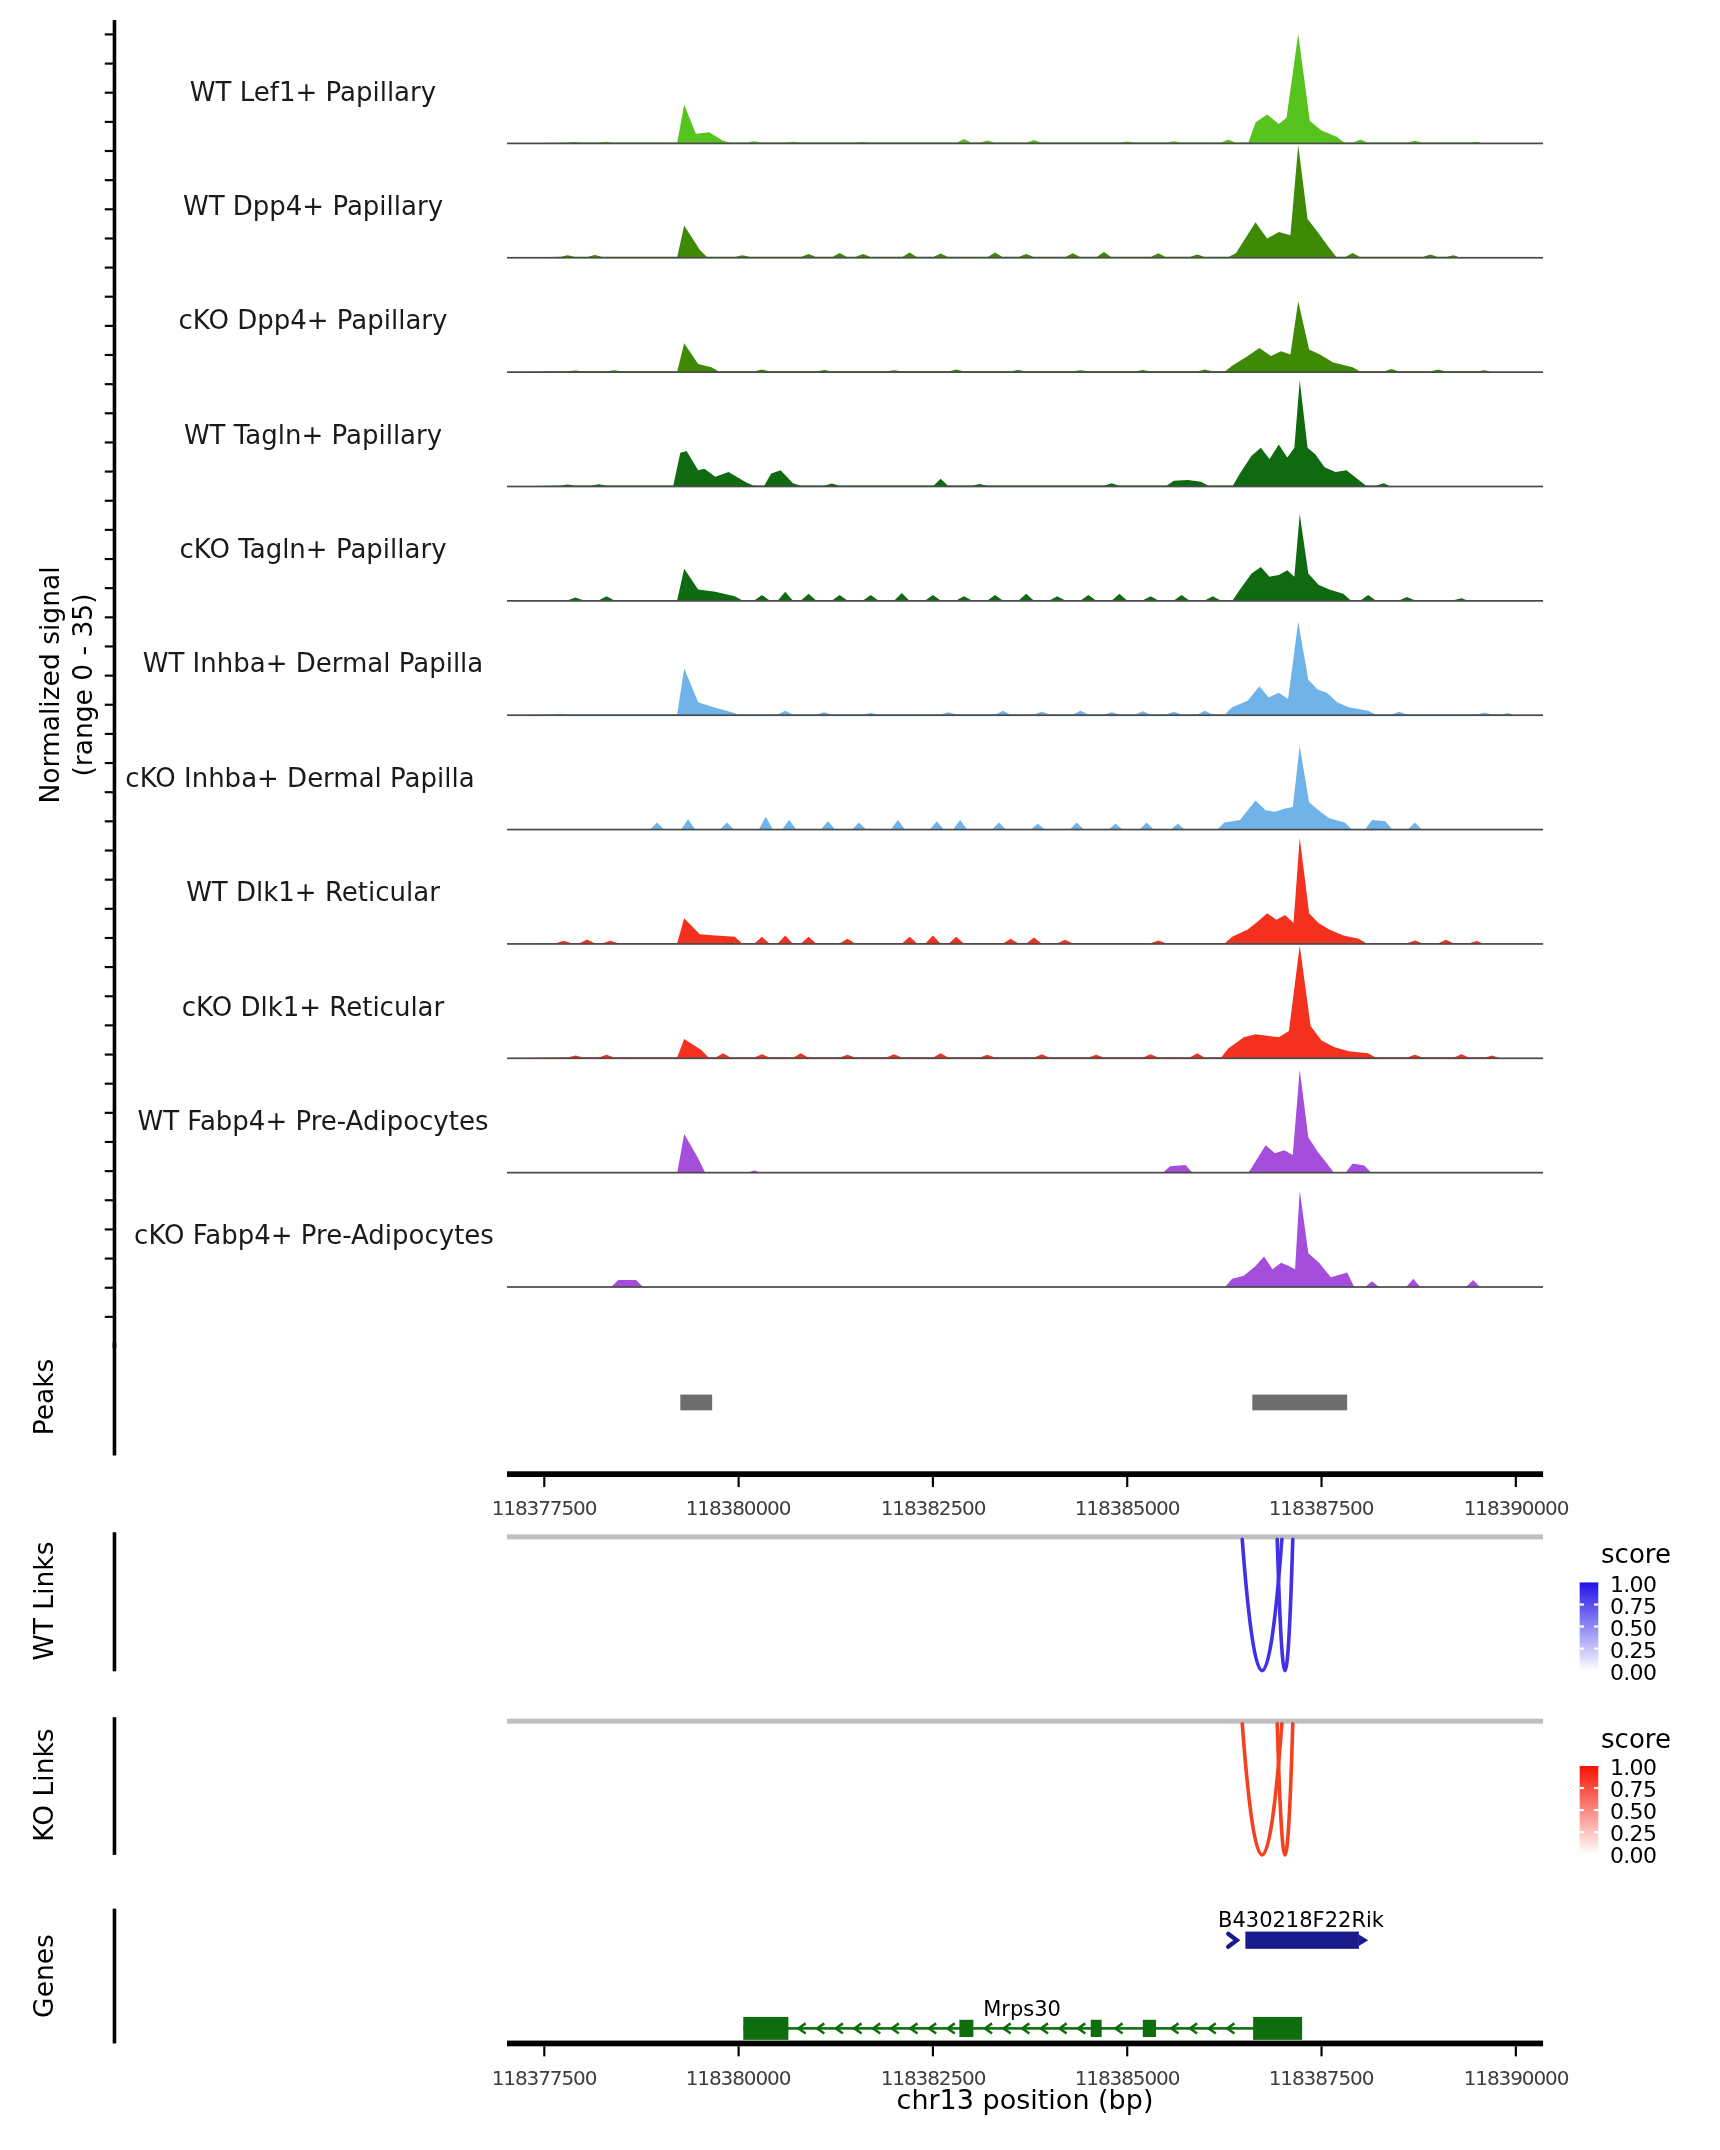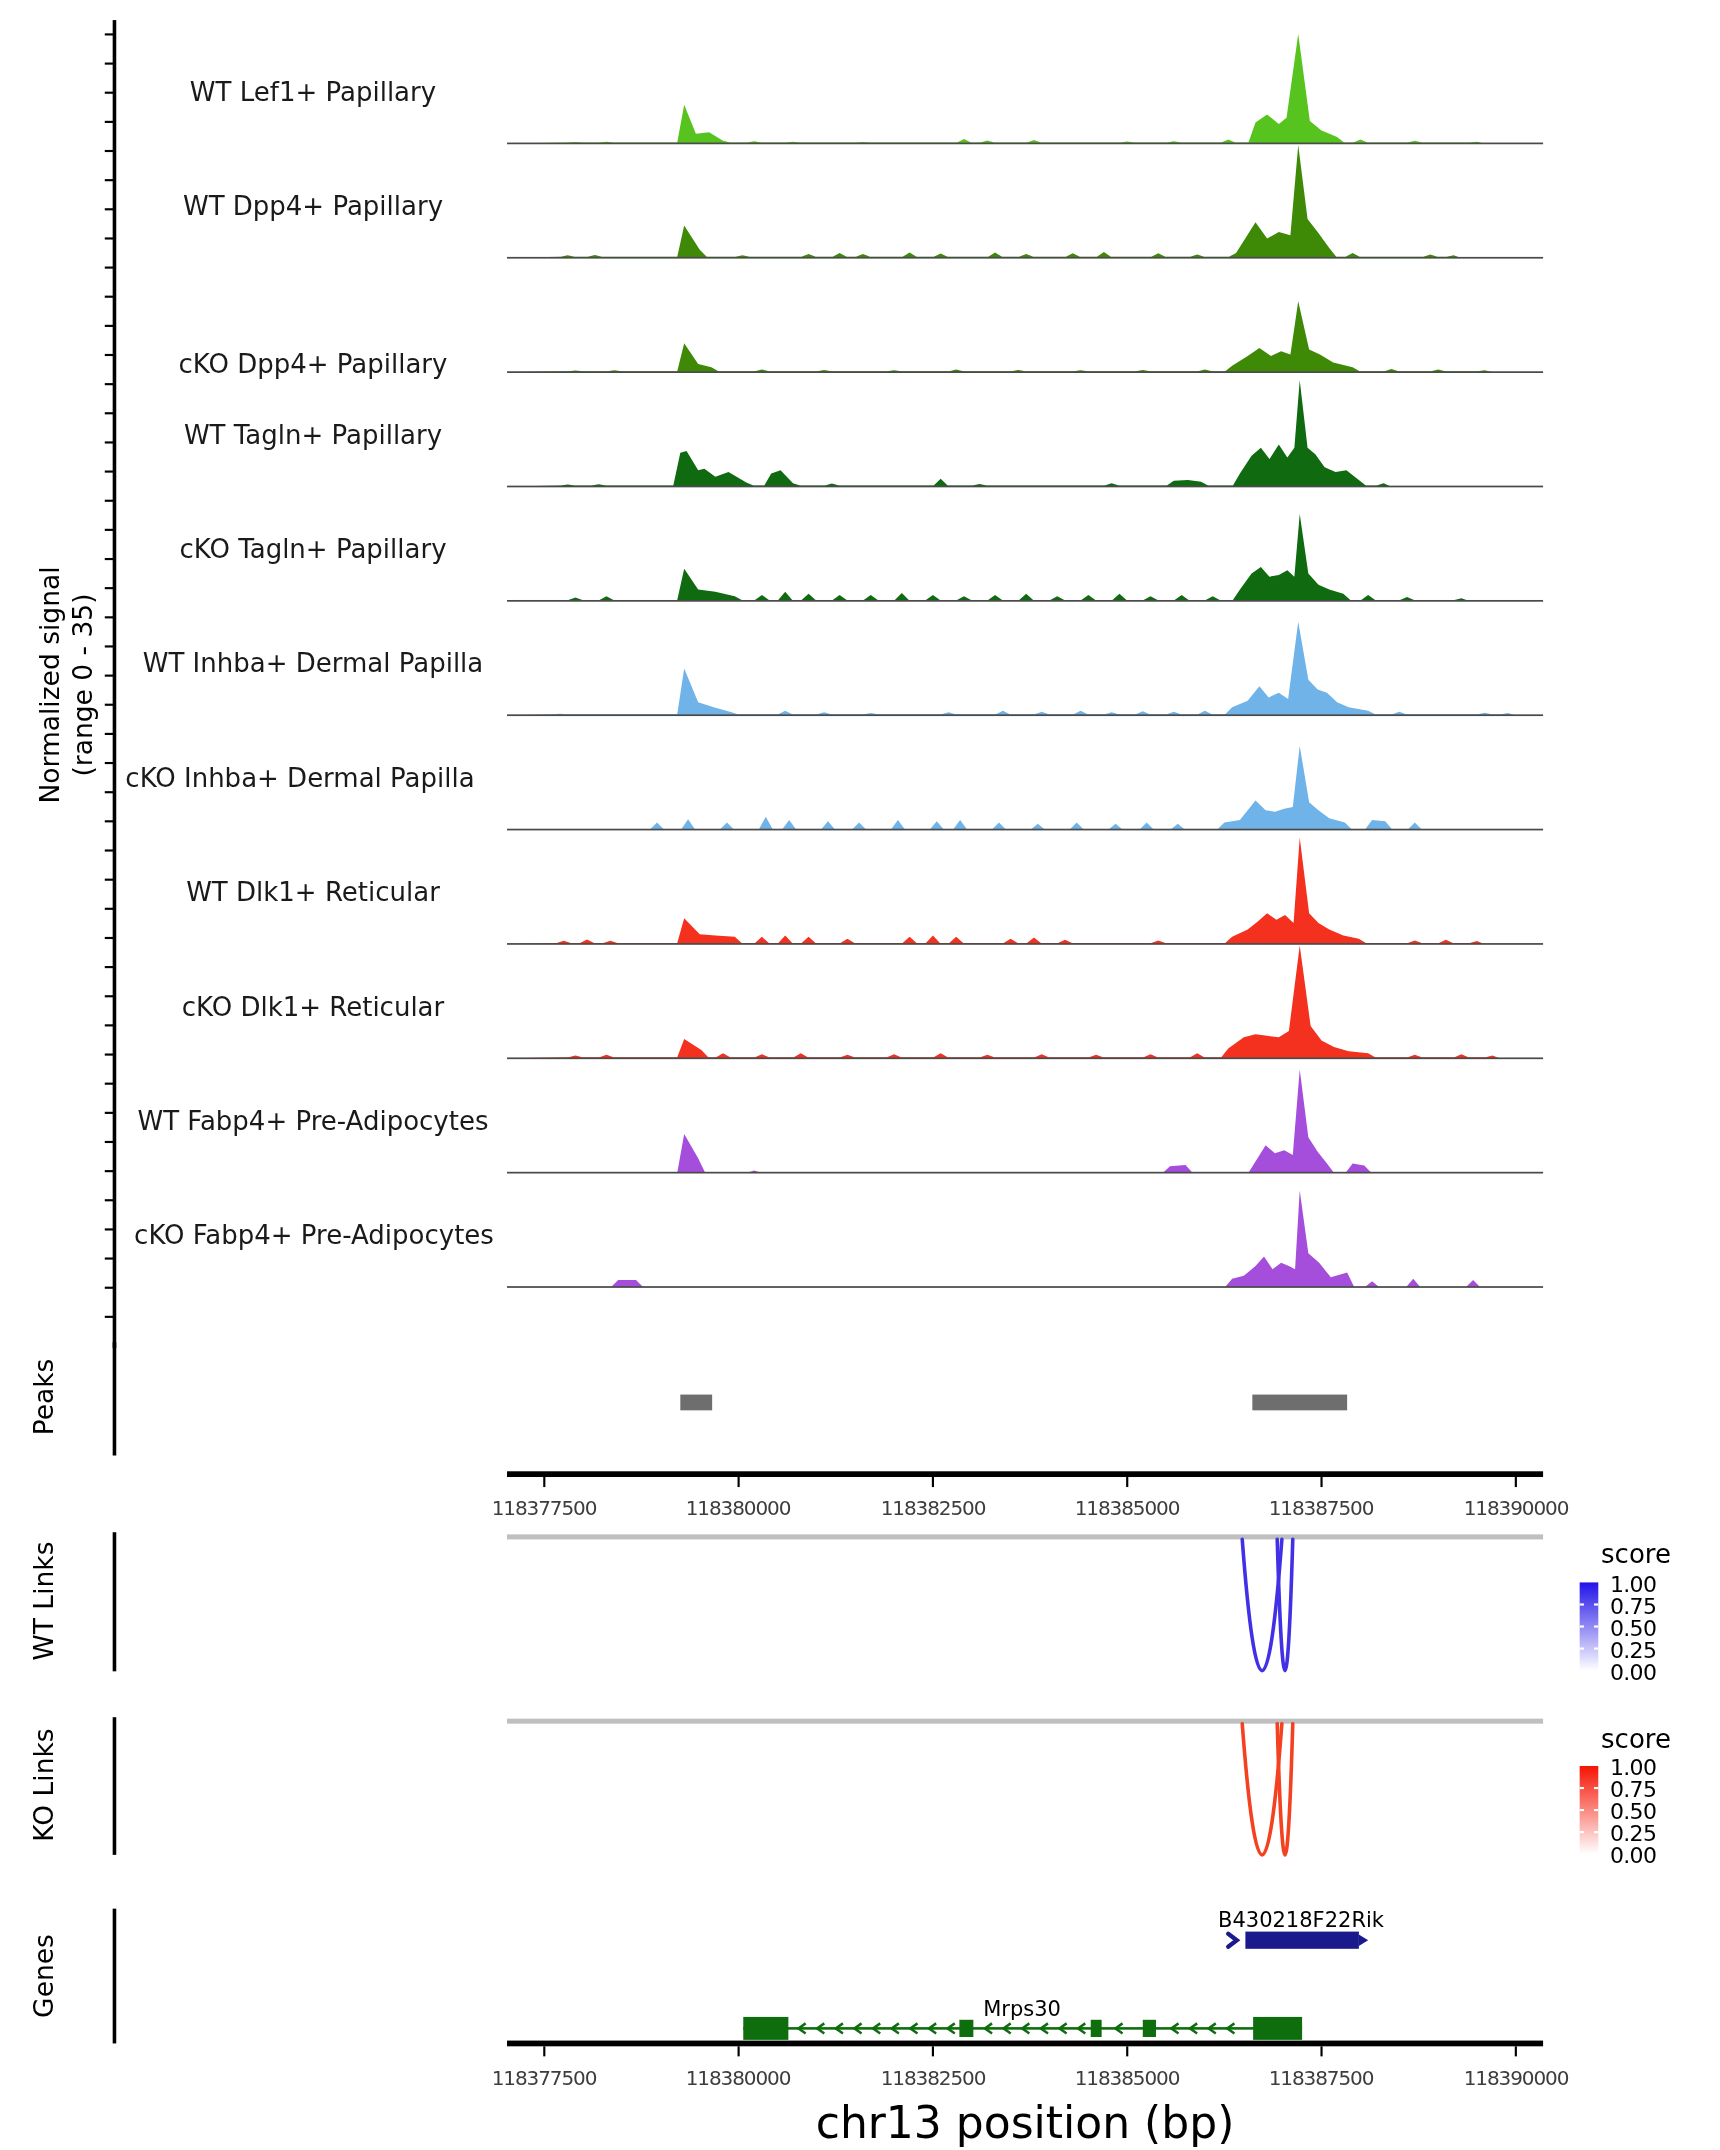--- a/index.html
+++ b/index.html
@@ -8,21 +8,21 @@
   .abs{position:absolute;white-space:nowrap;}
   .center{transform:translate(-50%,-50%);text-align:right;}
   .rot{transform:translate(-50%,-50%) rotate(-90deg);}
   .tracklabel{font-size:26px;color:#1a1a1a;}
   .seclabel{font-size:26.5px;color:#000;}
   .ylabel{font-size:26.5px;color:#000;text-align:center;line-height:1.25;}
   .ticklab{font-size:20px;color:#3d3d3d;letter-spacing:-1.1px;}
   .legtitle{font-size:26px;color:#000000;margin-left:12px;}
   .leglab{font-size:22px;color:#000;letter-spacing:-0.7px;transform:translateY(-50%);}
   .genelab{font-size:21px;color:#000;}
-  .axtitle{font-size:44px;color:#000;margin-top:23px;}
+  .axtitle{font-size:27px;color:#000;}
   svg{position:absolute;left:0;top:0;}
 </style>
 </head>
 <body>
 
 <div class="fig">
   <svg id="fig-svg" width="1721" height="2151" viewBox="0 0 2400 3000">
       <rect x="157" y="28" width="5" height="1852" fill="#000"></rect>
       <rect x="146" y="46.5" width="12" height="3" fill="#000"></rect>
       <rect x="146" y="87.2" width="12" height="3" fill="#000"></rect>
@@ -181,21 +181,21 @@
   <div class="abs seclabel rot" style="left:43px;top:1601px;">WT Links</div>
   <div class="abs seclabel rot" style="left:43px;top:1785px;">KO Links</div>
   <div class="abs seclabel rot" style="left:43px;top:1976px;">Genes</div>
 
   <div class="abs legtitle center" style="left:1624px;top:1554px;">score</div>
   <div class="abs legtitle center" style="left:1624px;top:1739px;">score</div>
 
   <div class="abs axtitle center" style="left:1025px;top:2099px;">chr13 position (bp)</div>
 <div class="abs tracklabel center" style="left: 313px; top: 92px;">WT Lef1+ Papillary</div>
     <div class="abs tracklabel center" style="left: 313px; top: 206px;">WT Dpp4+ Papillary</div>
-    <div class="abs tracklabel center" style="left: 313px; top: 320px; margin-top: 44px;">cKO Dpp4+ Papillary</div>
+    <div class="abs tracklabel center" style="left: 313px; top: 320px;">cKO Dpp4+ Papillary</div>
     <div class="abs tracklabel center" style="left: 313px; top: 435px;">WT Tagln+ Papillary</div>
     <div class="abs tracklabel center" style="left: 313px; top: 549px;">cKO Tagln+ Papillary</div>
     <div class="abs tracklabel center" style="left: 313px; top: 663px;">WT Inhba+ Dermal Papilla</div>
     <div class="abs tracklabel center" style="left: 300px; top: 778px;">cKO Inhba+ Dermal Papilla</div>
     <div class="abs tracklabel center" style="left: 313px; top: 892px;">WT Dlk1+ Reticular</div>
     <div class="abs tracklabel center" style="left: 313px; top: 1007px;">cKO Dlk1+ Reticular</div>
     <div class="abs tracklabel center" style="left: 313px; top: 1121px;">WT Fabp4+ Pre-Adipocytes</div>
     <div class="abs tracklabel center" style="left: 314px; top: 1235px;">cKO Fabp4+ Pre-Adipocytes</div>
     <div class="abs ticklab center" style="left: 544px; top: 1508px;">118377500</div>
     <div class="abs ticklab center" style="left: 738px; top: 1508px;">118380000</div>

